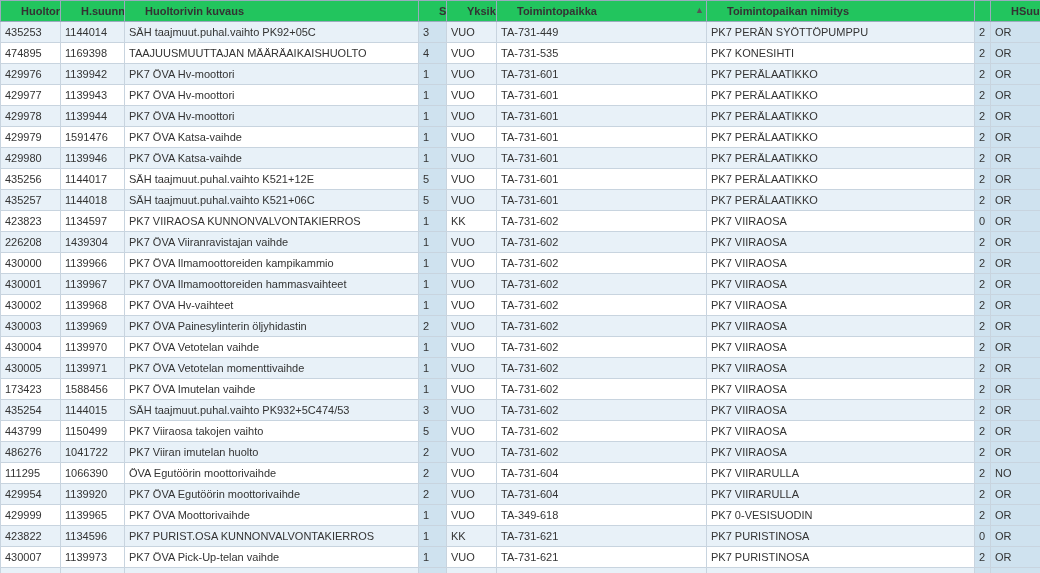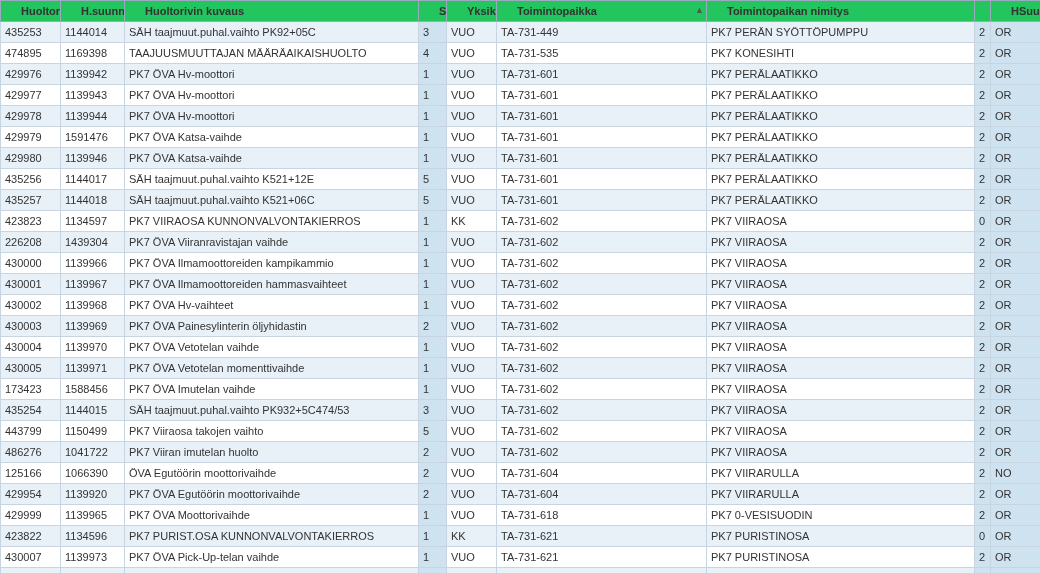--- a/index.html
+++ b/index.html
@@ -311,21 +311,21 @@
         <td>1041722</td>
         <td>PK7 Viiran imutelan huolto</td>
         <td class="hl">2</td>
         <td>VUO</td>
         <td>TA-731-602</td>
         <td>PK7 VIIRAOSA</td>
         <td class="hl">2</td>
         <td class="hl">OR</td>
       </tr>
       <tr class="even">
-        <td>125166</td>
+        <td>111295</td>
         <td>1066390</td>
         <td>ÖVA Egutöörin moottorivaihde</td>
         <td class="hl">2</td>
         <td>VUO</td>
         <td>TA-731-604</td>
         <td>PK7 VIIRARULLA</td>
         <td class="hl">2</td>
         <td class="hl">NO</td>
       </tr>
       <tr class="odd">
@@ -338,21 +338,21 @@
         <td>PK7 VIIRARULLA</td>
         <td class="hl">2</td>
         <td class="hl">OR</td>
       </tr>
       <tr class="even">
         <td>429999</td>
         <td>1139965</td>
         <td>PK7 ÖVA Moottorivaihde</td>
         <td class="hl">1</td>
         <td>VUO</td>
-        <td>TA-731-618</td>
+        <td>TA-349-618</td>
         <td>PK7 0-VESISUODIN</td>
         <td class="hl">2</td>
         <td class="hl">OR</td>
       </tr>
       <tr class="odd">
         <td>423822</td>
         <td>1134596</td>
         <td>PK7 PURIST.OSA KUNNONVALVONTAKIERROS</td>
         <td class="hl">1</td>
         <td>KK</td>

